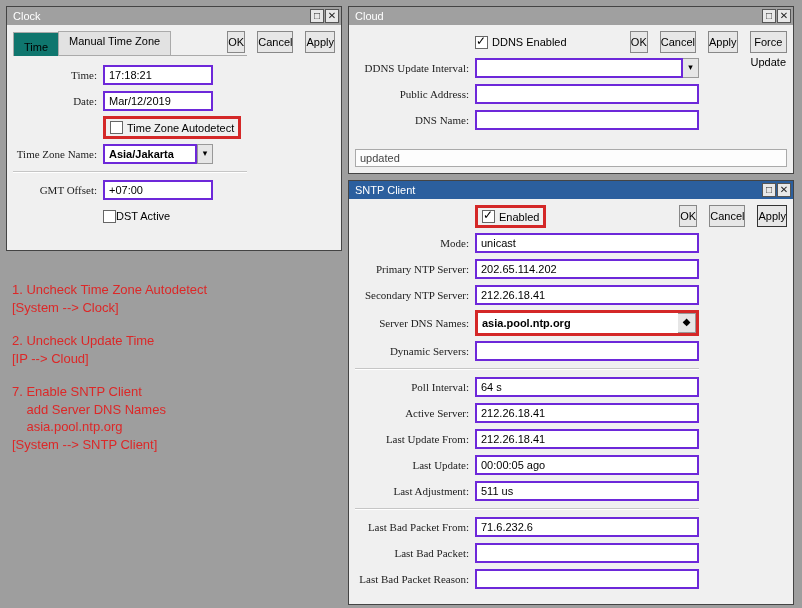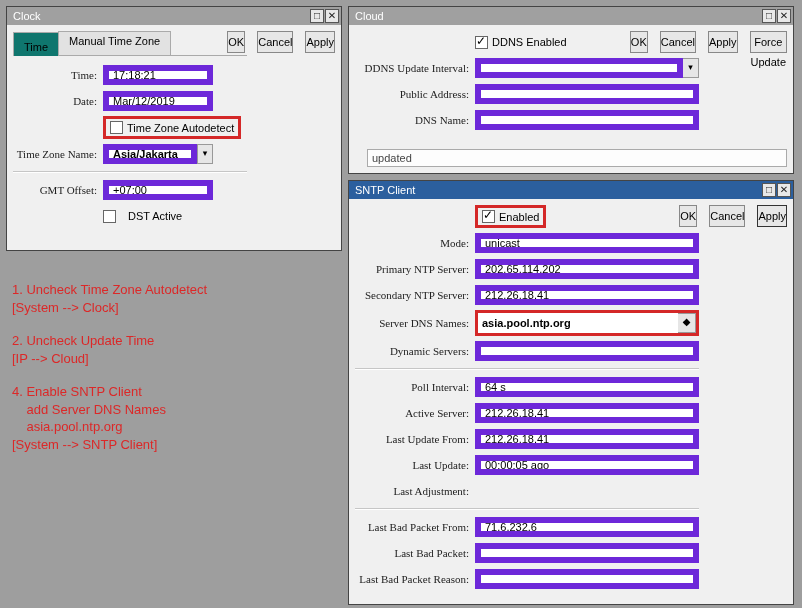--- a/index.html
+++ b/index.html
@@ -90,21 +90,21 @@
     text-align: right;
     padding-right: 6px;
     color: #222;
     font-size: 11px;
     font-family: Liberation Serif, serif;
   }
   .lbl.w90 { width: 90px; }
   .inp {
     flex: 1;
     height: 20px;
-    border: 6px solid #6d28d9;
+    border: 2px solid #6d28d9;
     background: #fff;
     padding: 0 4px;
     font-size: 11px;
     font-family: inherit;
   }
   .inp.short { flex: none; width: 110px; }
   .chk {
     width: 13px; height: 13px;
     border: 1px solid #666;
     background: #fff;
@@ -118,21 +118,21 @@
     font-size: 12px;
     color: #000;
   }
   .redbox { border: 3px solid #d42828 !important; }
   .redbox-wrap { border: 3px solid #d42828; padding: 2px 4px; display: inline-flex; align-items: center; gap: 4px; }
   .hr { border-top: 1px solid #c6c6c6; border-bottom: 1px solid #fff; margin: 6px 0; }
   .status-bar {
     border: 1px solid #aaa;
     background: #fdfdfd;
     padding: 2px 4px;
-    margin: 4px 6px 6px 18px;
+    margin: 4px 6px 6px 6px;
     font-size: 11px;
     color: #444;
   }
   .notes {
     margin-top: 30px;
     color: #dc2828;
     font-size: 13px;
     line-height: 1.35;
     padding-left: 6px;
     font-family: Arial, sans-serif;
@@ -204,35 +204,35 @@
           </div>
         </div>
         <div class="hr"></div>
         <div class="form-row">
           <span class="lbl w90">GMT Offset:</span>
           <input class="inp short" value="+07:00" style="">
         </div>
         <div class="form-row">
           <span class="lbl w90"></span>
           <span class="chk"></span>
-          <span style="margin-left:12px;">DST Active</span>
+          <span style="margin-left:0;">DST Active</span>
         </div>
       </div>
       <div class="btn-col">
         <div class="btn">OK</div>
         <div class="btn">Cancel</div>
         <div class="btn">Apply</div>
       </div>
     </div>
   </div>
 
   <div class="notes">
     <p><span>1. Uncheck Time Zone Autodetect</span><br><span>[System --&gt; Clock]</span></p>
     <p><span>2. Uncheck Update Time</span><br><span>[IP --&gt; Cloud]</span></p>
-    <p><span>4. Enable SNTP Client</span><br><span>&nbsp;&nbsp;&nbsp;&nbsp;add Server DNS Names</span><br><span>&nbsp;&nbsp;&nbsp;&nbsp;asia.pool.ntp.org</span><br><span>[System --&gt; SNTP Client]</span></p>
+    <p><span>7. Enable SNTP Client</span><br><span>&nbsp;&nbsp;&nbsp;&nbsp;add Server DNS Names</span><br><span>&nbsp;&nbsp;&nbsp;&nbsp;asia.pool.ntp.org</span><br><span>[System --&gt; SNTP Client]</span></p>
   </div>
 </div>
 
 <div class="col-right">
 
   <div class="window">
     <div class="titlebar">
       <span>Cloud</span>
       <span class="tb-buttons">
         <span class="tb-btn">□</span>
@@ -322,20 +322,21 @@
         <div class="form-row">
           <span class="lbl">Last Update From:</span>
           <input class="inp" value="212.26.18.41" style="">
         </div>
         <div class="form-row">
           <span class="lbl">Last Update:</span>
           <input class="inp" value="00:00:05 ago" style="">
         </div>
         <div class="form-row">
           <span class="lbl">Last Adjustment:</span>
+          <input class="inp" value="511 us" style="">
         </div>
         <div class="hr"></div>
         <div class="form-row">
           <span class="lbl">Last Bad Packet From:</span>
           <input class="inp" value="71.6.232.6" style="">
         </div>
         <div class="form-row">
           <span class="lbl">Last Bad Packet:</span>
           <input class="inp" value="" style="">
         </div>

